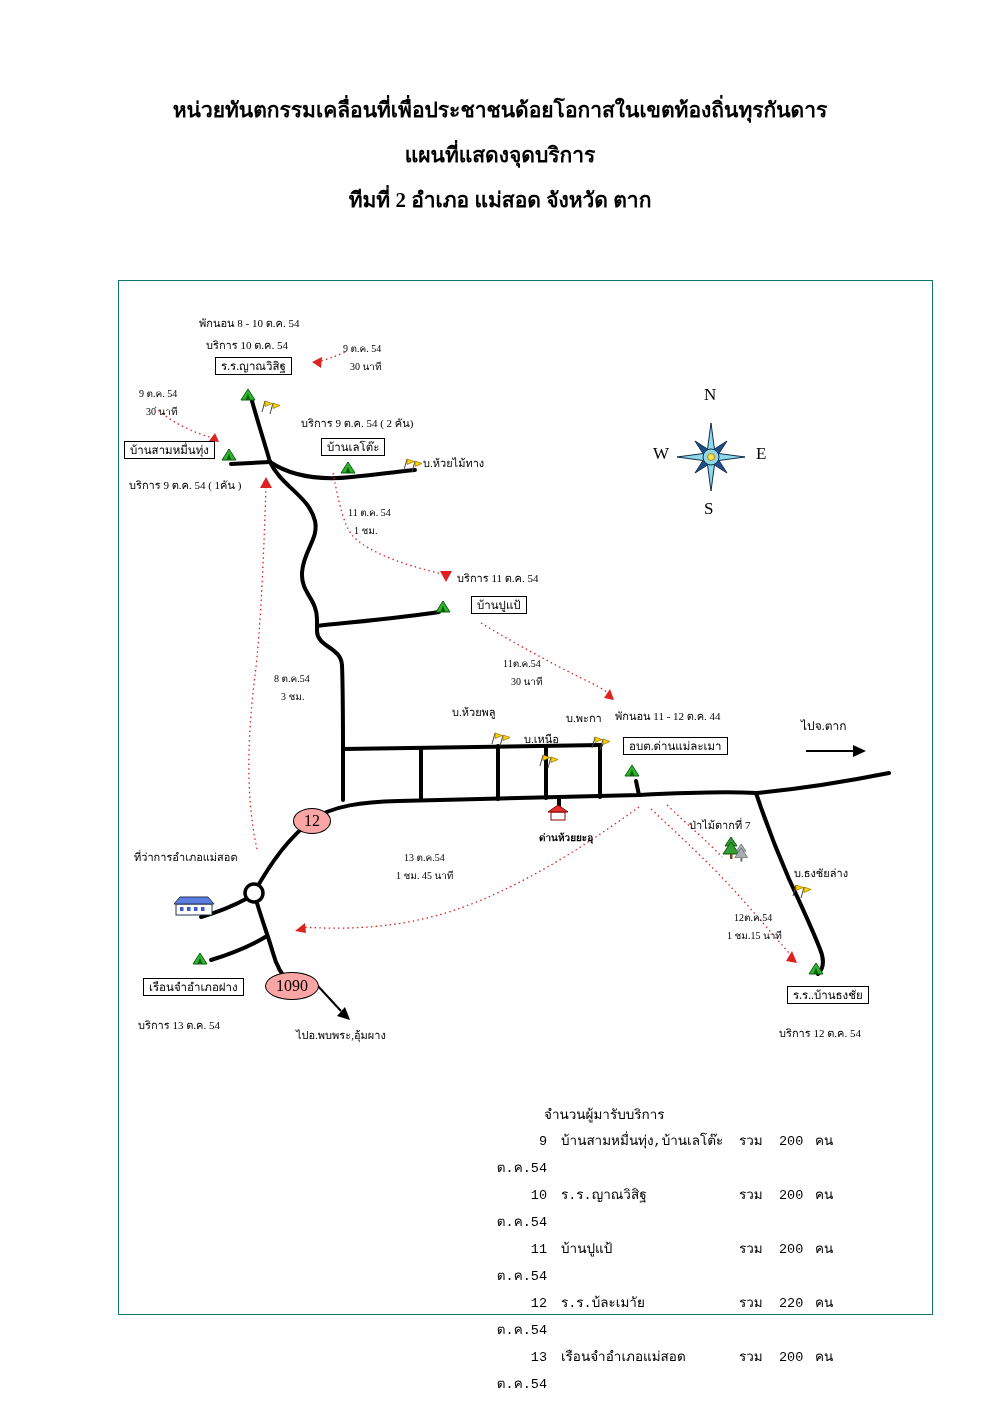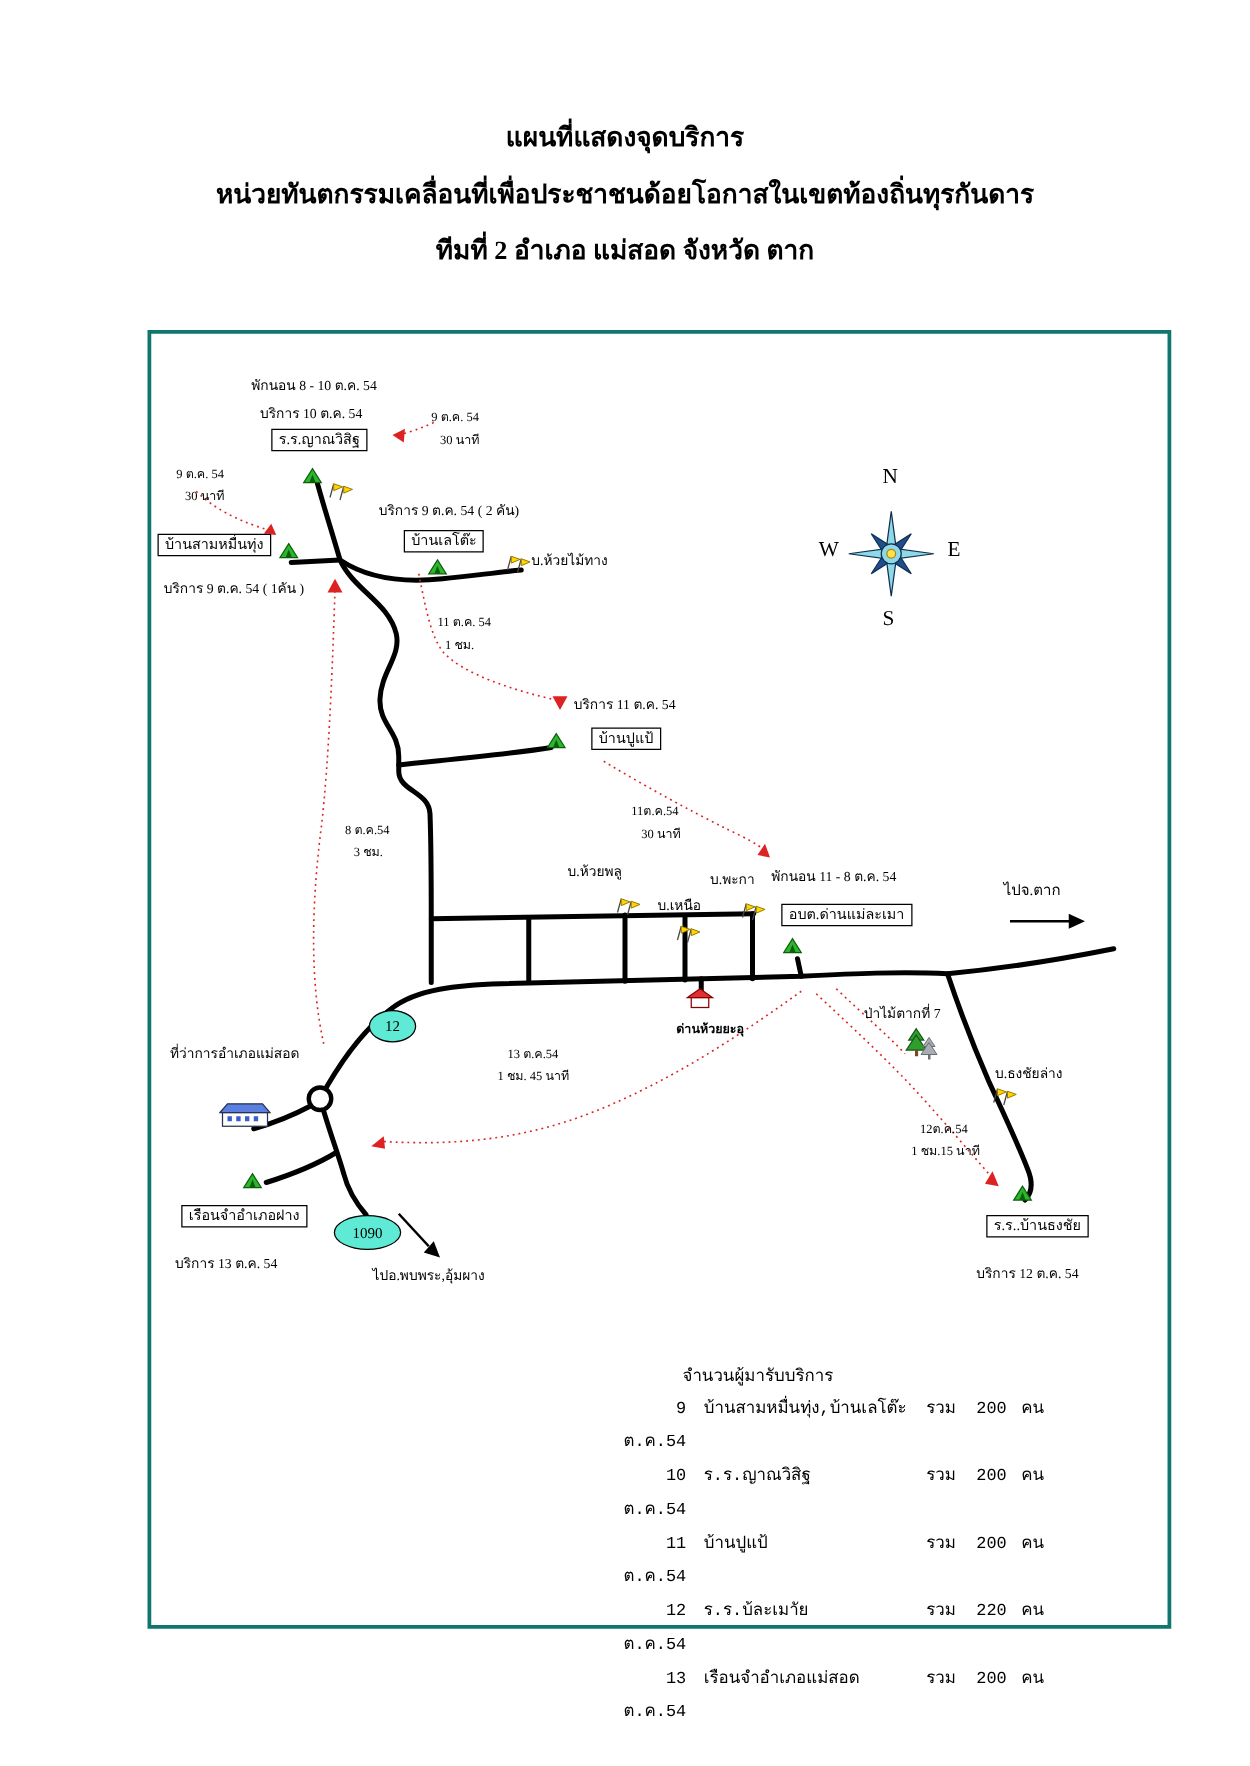--- a/index.html
+++ b/index.html
@@ -1,42 +1,42 @@
 <!DOCTYPE html>
 <html><head>
 <meta charset="utf-8">
 <style>
   html,body{margin:0;padding:0;width:1000px;height:1413px;background:#fff;}
   body{font-family:"Liberation Serif", serif;color:#000;position:relative;overflow:hidden;}
   .page{position:absolute;left:0;top:0;width:1000px;height:1413px;background:#fff;}
   .title-block{position:absolute;top:88px;left:0;width:1000px;text-align:center;
     font-weight:bold;font-size:21px;line-height:45px;}
-  .map-frame{position:absolute;left:118px;top:264px;width:813px;height:1033px;border:3px solid #0f766e;}
+  .map-frame{position:absolute;left:118px;top:280px;width:813px;height:1033px;border:1px solid #0f766e;}
   .map-frame svg{position:absolute;left:0;top:0;}
   .lbl{position:absolute;font-size:11px;line-height:1.25;white-space:nowrap;}
   .sm{font-size:10px;}
   .boxed{border:1px solid #000;background:#fff;padding:1px 5px;font-size:11.5px;}
   .bold{font-weight:bold;font-size:10px;}
-  .shield{position:absolute;border:1.5px solid #000;border-radius:50%;background:#5eead4;
-    display:flex;align-items:center;justify-content:center;font-size:12px;margin-top:14px;}
+  .shield{position:absolute;border:1.5px solid #000;border-radius:50%;background:#fca5a5;
+    display:flex;align-items:center;justify-content:center;font-size:16px;}
   .compass-letter{position:absolute;font-size:17px;}
   .summary{position:absolute;left:370px;top:820px;font-size:13.5px;line-height:27px;}
   .s-hdr{margin-left:55px;}
   .s-row{display:grid;grid-template-columns:58px 192px 40px 36px 26px;font-family:Liberation Mono, monospace;}
   .c-date{text-align:right;}
   .c-place{padding-left:14px;}
 </style>
 </head>
 <body>
 
 <div class="page">
 
   <div class="title-block">
+    <div>หน่วยทันตกรรมเคลื่อนที่เพื่อประชาชนด้อยโอกาสในเขตท้องถิ่นทุรกันดาร</div>
     <div>แผนที่แสดงจุดบริการ</div>
-    <div>หน่วยทันตกรรมเคลื่อนที่เพื่อประชาชนด้อยโอกาสในเขตท้องถิ่นทุรกันดาร</div>
     <div>ทีมที่  2  อำเภอ แม่สอด  จังหวัด ตาก</div>
   </div>
 
   <div class="map-frame">
 
     <svg width="813" height="1033" viewBox="0 0 813 1033">
       <defs>
         <g id="tent">
           <polygon points="0,11 7,0 14,11" fill="#2db52d" stroke="#0b5e0b" stroke-width="1"></polygon>
           <polygon points="4.5,11 7,4.5 9.5,11" fill="#0b5e0b"></polygon>
@@ -166,21 +166,21 @@
     <div class="lbl sm" style="left:229px;top:226px">11 ต.ค. 54</div>
     <div class="lbl sm" style="left:235px;top:244px">1 ชม.</div>
     <div class="lbl" style="left:338px;top:291px">บริการ 11 ต.ค. 54</div>
     <div class="lbl sm" style="left:384px;top:377px">11ต.ค.54</div>
     <div class="lbl sm" style="left:392px;top:395px">30 นาที</div>
     <div class="lbl sm" style="left:155px;top:392px">8 ต.ค.54</div>
     <div class="lbl sm" style="left:162px;top:410px">3 ชม.</div>
     <div class="lbl" style="left:333px;top:425px">บ.ห้วยพลู</div>
     <div class="lbl" style="left:405px;top:452px">บ.เหนือ</div>
     <div class="lbl" style="left:447px;top:431px">บ.พะกา</div>
-    <div class="lbl" style="left:496px;top:429px">พักนอน 11 - 8 ต.ค. 54</div>
+    <div class="lbl" style="left:496px;top:429px">พักนอน 11 - 12 ต.ค. 44</div>
     <div class="lbl" style="left:682px;top:438px;font-size:12px">ไปจ.ตาก</div>
     <div class="lbl bold" style="left:420px;top:551px">ด่านห้วยยะอุ</div>
     <div class="lbl" style="left:570px;top:538px">ป่าไม้ตากที่ 7</div>
     <div class="lbl" style="left:15px;top:570px">ที่ว่าการอำเภอแม่สอด</div>
     <div class="lbl sm" style="left:285px;top:571px">13 ต.ค.54</div>
     <div class="lbl sm" style="left:277px;top:589px">1 ชม. 45 นาที</div>
     <div class="lbl" style="left:675px;top:586px">บ.ธงชัยล่าง</div>
     <div class="lbl sm" style="left:615px;top:631px">12ต.ค.54</div>
     <div class="lbl sm" style="left:608px;top:649px">1 ชม.15 นาที</div>
     <div class="lbl" style="left:19px;top:738px">บริการ 13 ต.ค. 54</div>

